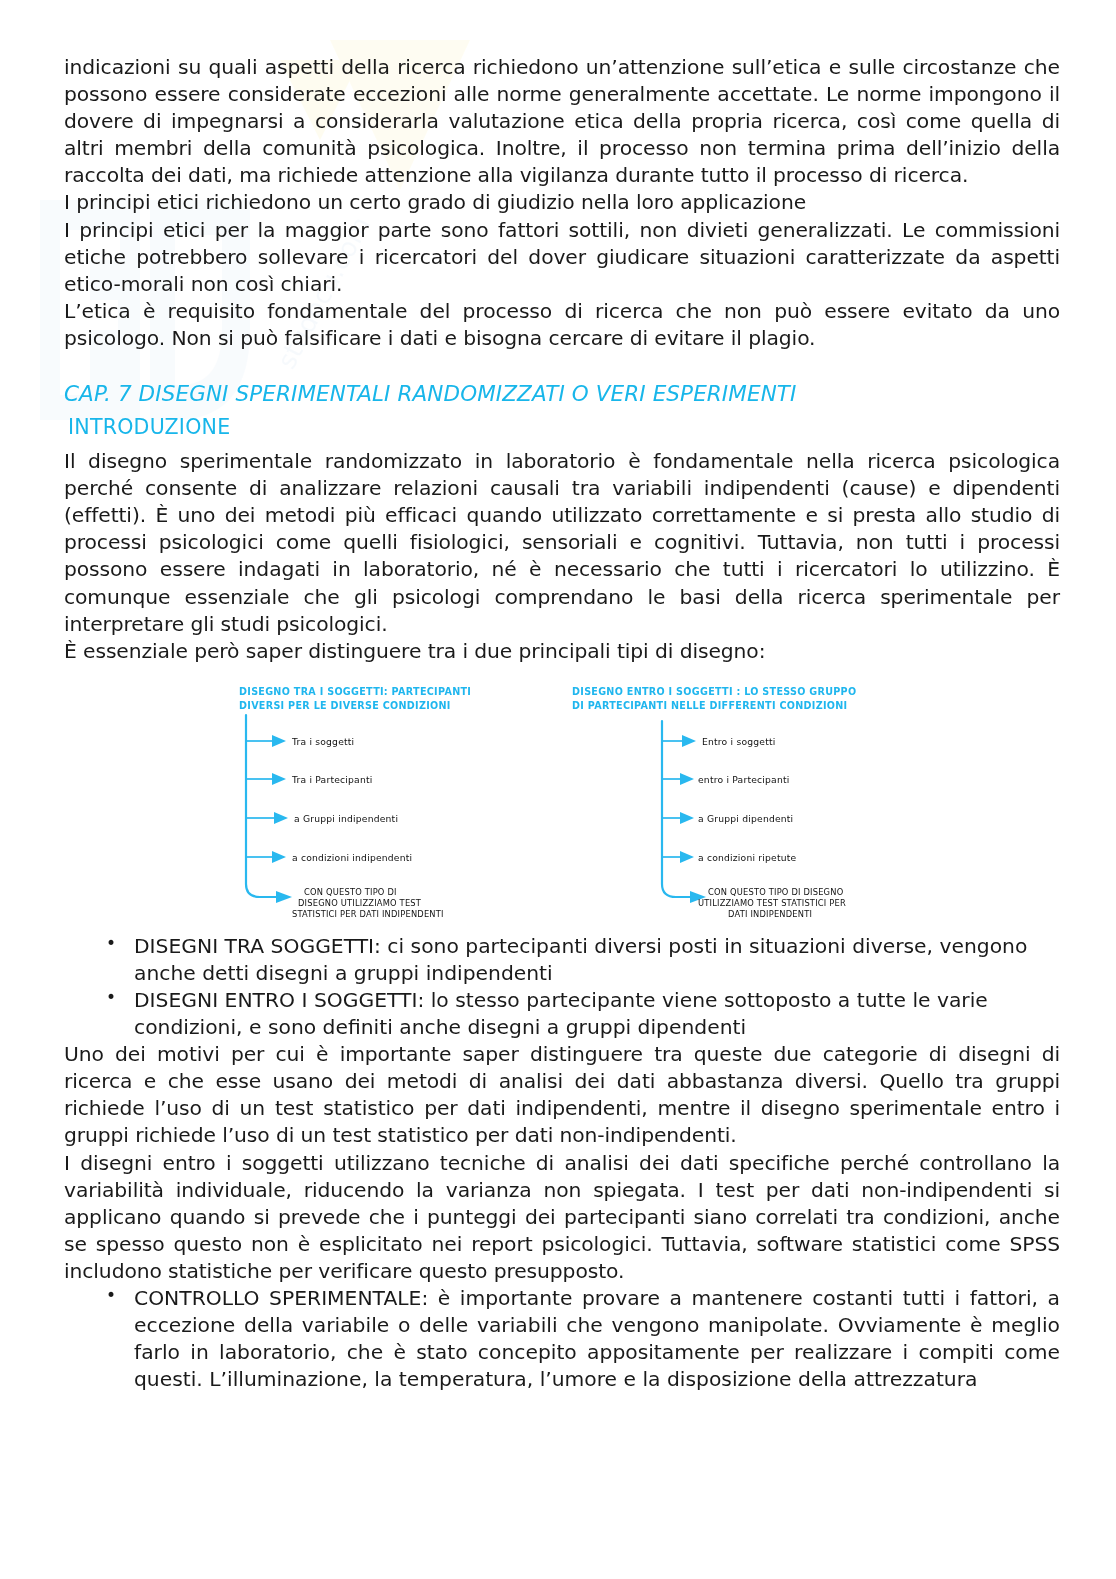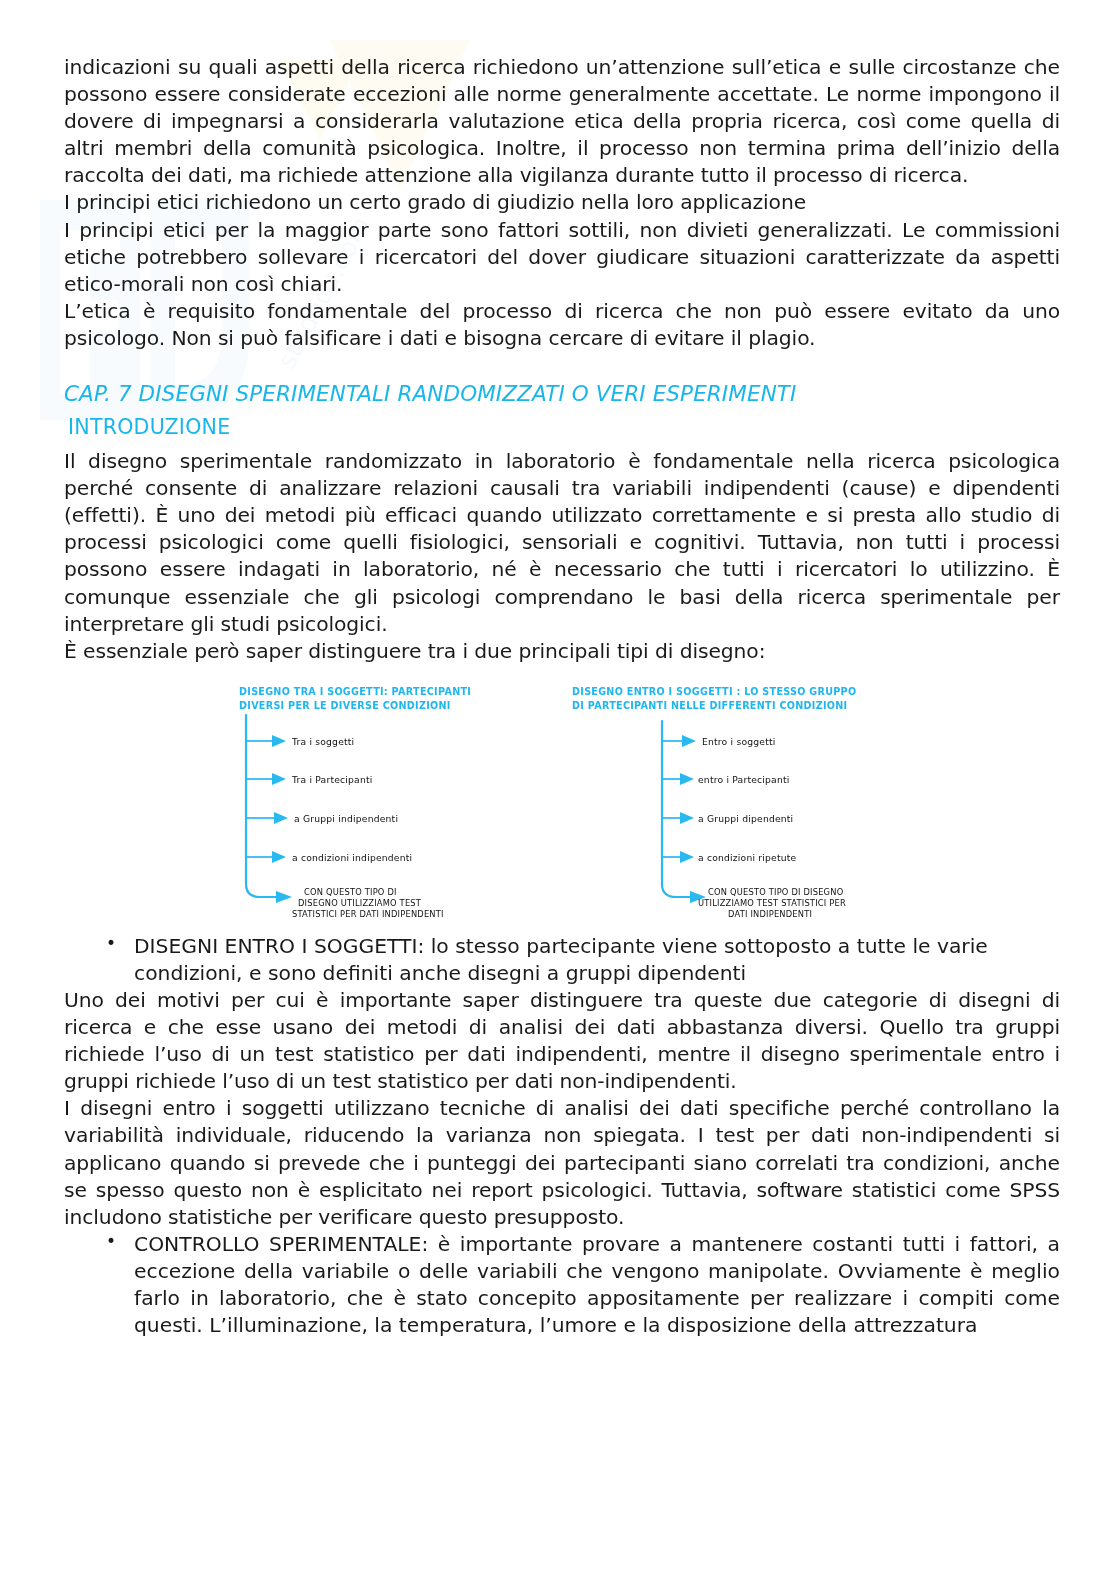--- a/index.html
+++ b/index.html
@@ -208,20 +208,24 @@
 
           <text class="hw-small" x="644" y="216">CON QUESTO TIPO DI DISEGNO</text>
           <text class="hw-small" x="634" y="227">UTILIZZIAMO TEST STATISTICI PER</text>
           <text class="hw-small" x="664" y="238">DATI INDIPENDENTI</text>
         </g>
       </svg>
     </div>
 
     <ul class="bullets">
       <li>
+        <span>DISEGNI TRA SOGGETTI: ci sono partecipanti diversi posti in situazioni diverse, vengono</span>
+        <span class="lastline">anche detti disegni a gruppi indipendenti</span>
+      </li>
+      <li>
         <span>DISEGNI ENTRO I SOGGETTI: lo stesso partecipante viene sottoposto a tutte le varie</span>
         <span class="lastline">condizioni, e sono definiti anche disegni a gruppi dipendenti</span>
       </li>
     </ul>
 
     <p class="body">Uno dei motivi per cui è importante saper distinguere tra queste due categorie di disegni di ricerca e che esse usano dei metodi di analisi dei dati abbastanza diversi. Quello tra gruppi richiede l’uso di un test statistico per dati indipendenti, mentre il disegno sperimentale entro i gruppi richiede l’uso di un test statistico per dati non-indipendenti.</p>
     <p class="body">I disegni entro i soggetti utilizzano tecniche di analisi dei dati specifiche perché controllano la variabilità individuale, riducendo la varianza non spiegata. I test per dati non-indipendenti si applicano quando si prevede che i punteggi dei partecipanti siano correlati tra condizioni, anche se spesso questo non è esplicitato nei report psicologici. Tuttavia, software statistici come SPSS includono statistiche per verificare questo presupposto.</p>
 
     <ul class="bullets">
       <li>

